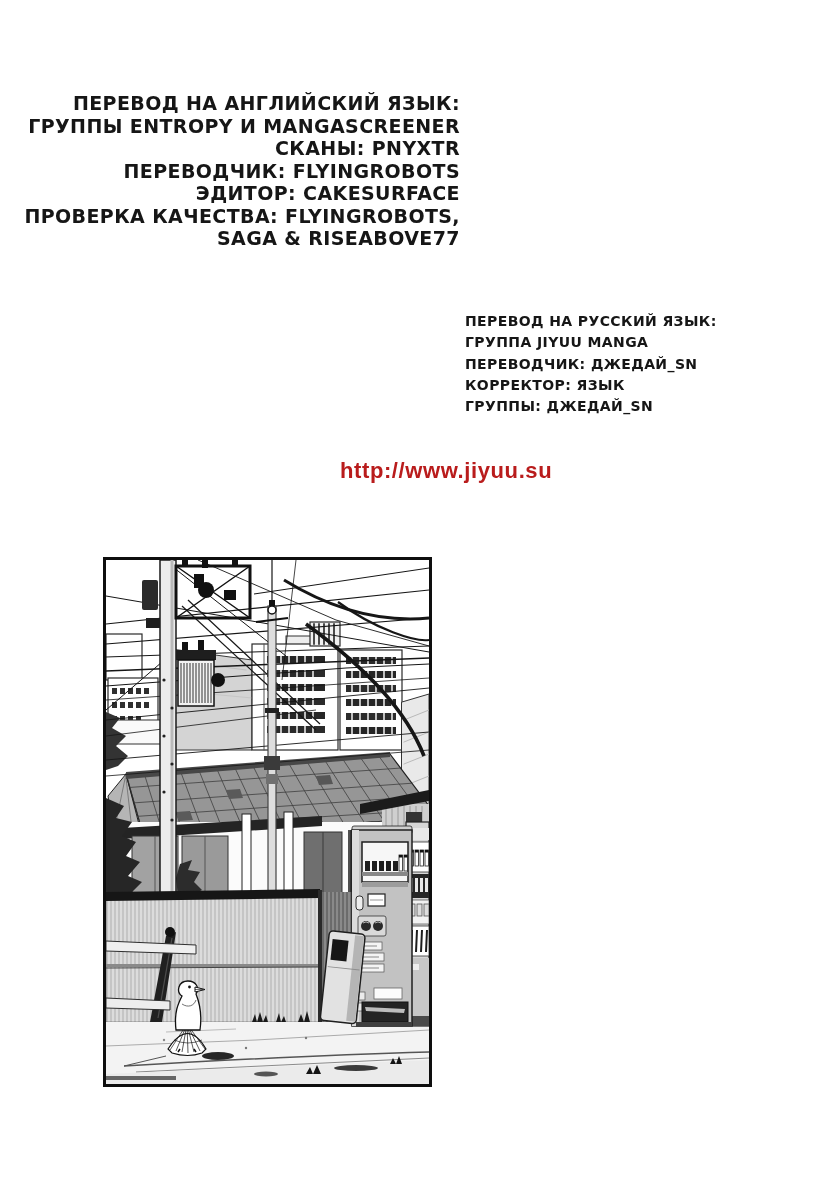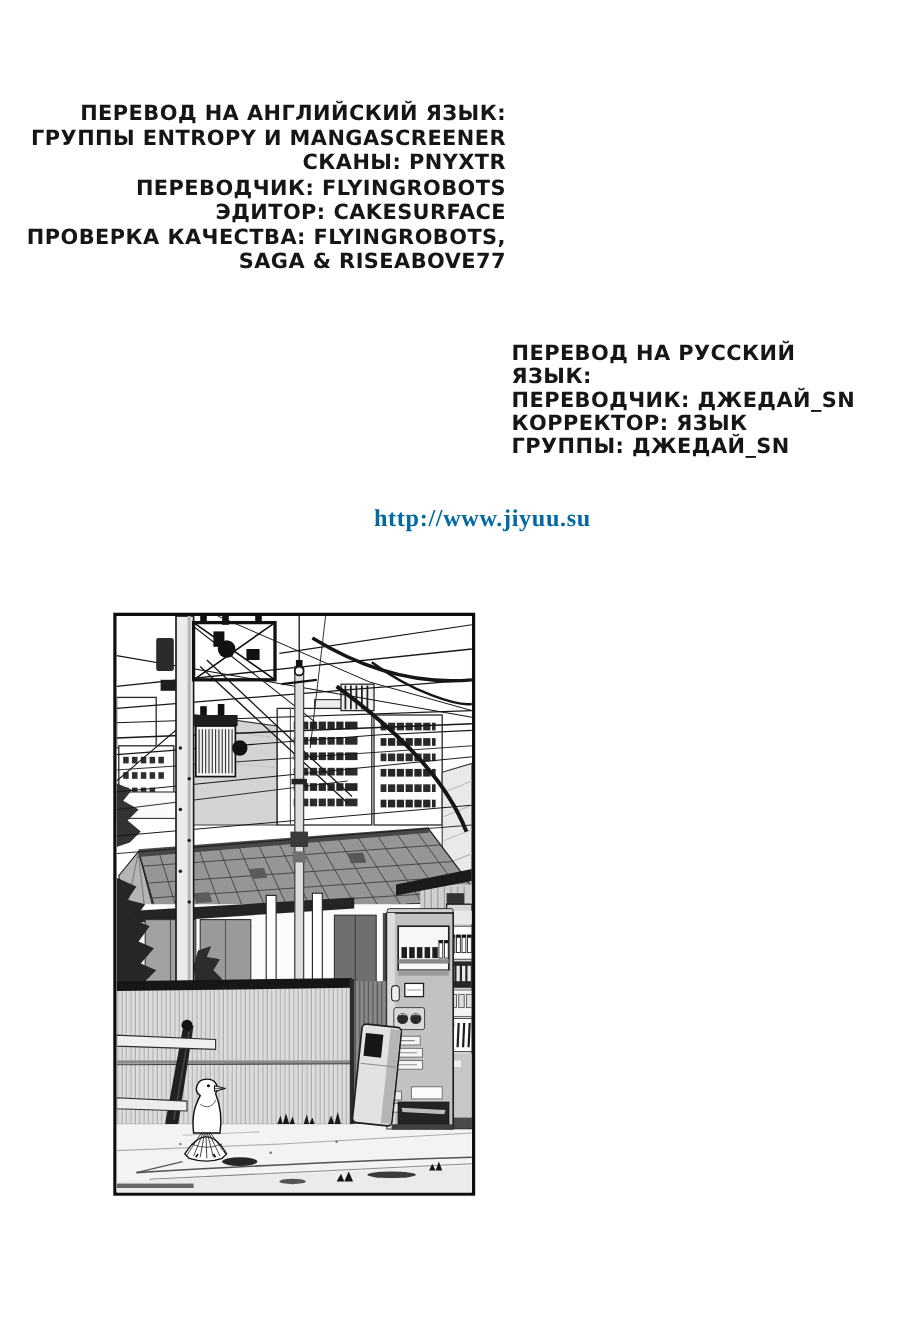--- a/index.html
+++ b/index.html
@@ -2,24 +2,24 @@
 <html><head>
 <meta charset="utf-8">
 <style>
   html,body{margin:0;padding:0;background:#ffffff;}
   #page{position:relative;width:830px;height:1200px;background:#ffffff;overflow:hidden;
         font-family:"DejaVu Sans", sans-serif;}
   .credits{position:absolute;font-weight:700;color:#161616;}
   #credits-en{top:92px;right:370px;width:470px;text-align:right;
               font-size:19px;line-height:22.5px;letter-spacing:0.4px;}
   #credits-ru{top:311px;left:465px;width:330px;text-align:left;
-              font-size:19px;line-height:21.3px;letter-spacing:0.4px;}
+              font-size:14px;line-height:21.3px;letter-spacing:0.4px;}
   #site-url{position:absolute;top:458px;left:340px;font-weight:700;
-            font-size:22px;letter-spacing:0.6px;color:#0369a1;
-            font-family:Liberation Serif, serif;}
+            font-size:22px;letter-spacing:0.6px;color:#b91c1c;
+            font-family:Liberation Sans, sans-serif;}
   #panel{position:absolute;left:103px;top:557px;width:329px;height:530px;
          border:3px solid #0e0e0e;box-sizing:border-box;background:#ffffff;}
   #panel svg{display:block;width:323px;height:524px;}
 </style>
 </head>
 <body>
 
 <div id="page">
 
   <div id="credits-en" class="credits">
@@ -27,20 +27,21 @@
     <div>ГРУППЫ ENTROPY И MANGASCREENER</div>
     <div>СКАНЫ: PNYXTR</div>
     <div>ПЕРЕВОДЧИК: FLYINGROBOTS</div>
     <div>ЭДИТОР: CAKESURFACE</div>
     <div>ПРОВЕРКА КАЧЕСТВА: FLYINGROBOTS,</div>
     <div>SAGA &amp; RISEABOVE77</div>
   </div>
 
   <div id="credits-ru" class="credits">
     <div>ПЕРЕВОД НА РУССКИЙ ЯЗЫК:</div>
+    <div>ГРУППА JIYUU MANGA</div>
     <div>ПЕРЕВОДЧИК: ДЖЕДАЙ_SN</div>
     <div>КОРРЕКТОР: ЯЗЫК</div>
     <div>ГРУППЫ: ДЖЕДАЙ_SN</div>
   </div>
 
   <div id="site-url">http://www.jiyuu.su</div>
 
   <div id="panel">
     <svg viewBox="0 0 323 524" xmlns="http://www.w3.org/2000/svg">
       <defs>

